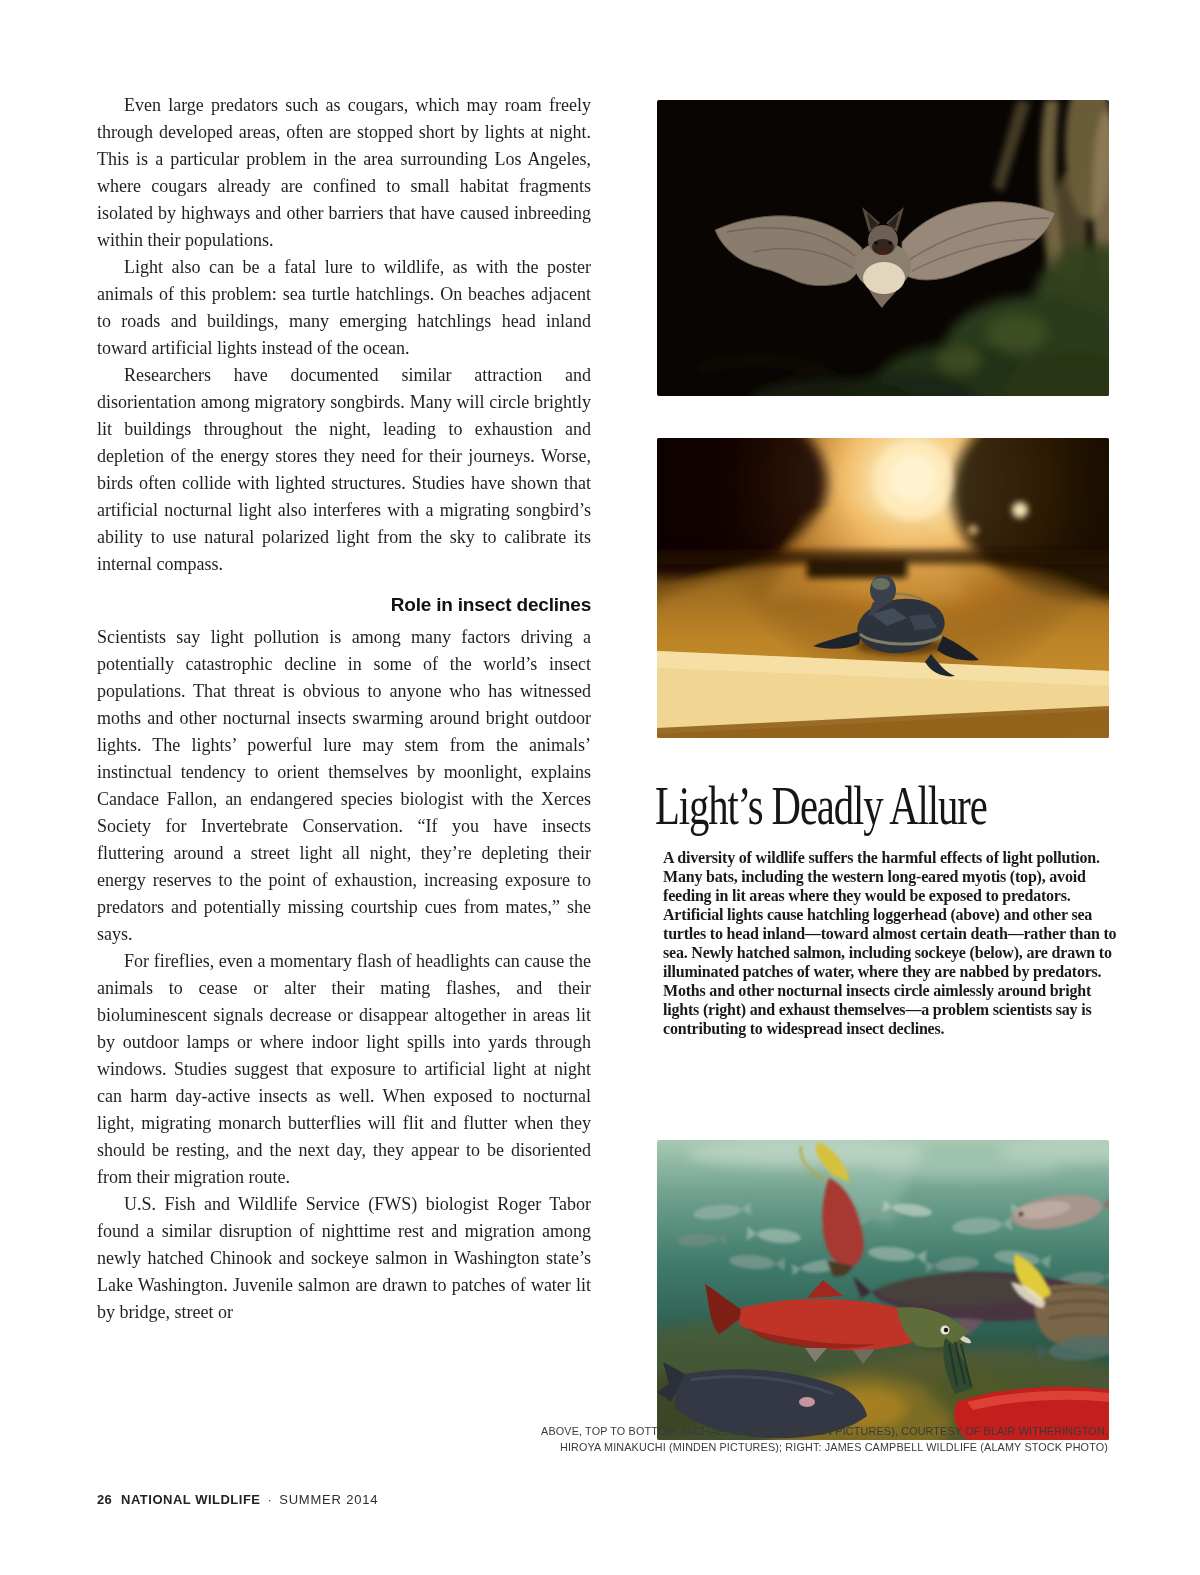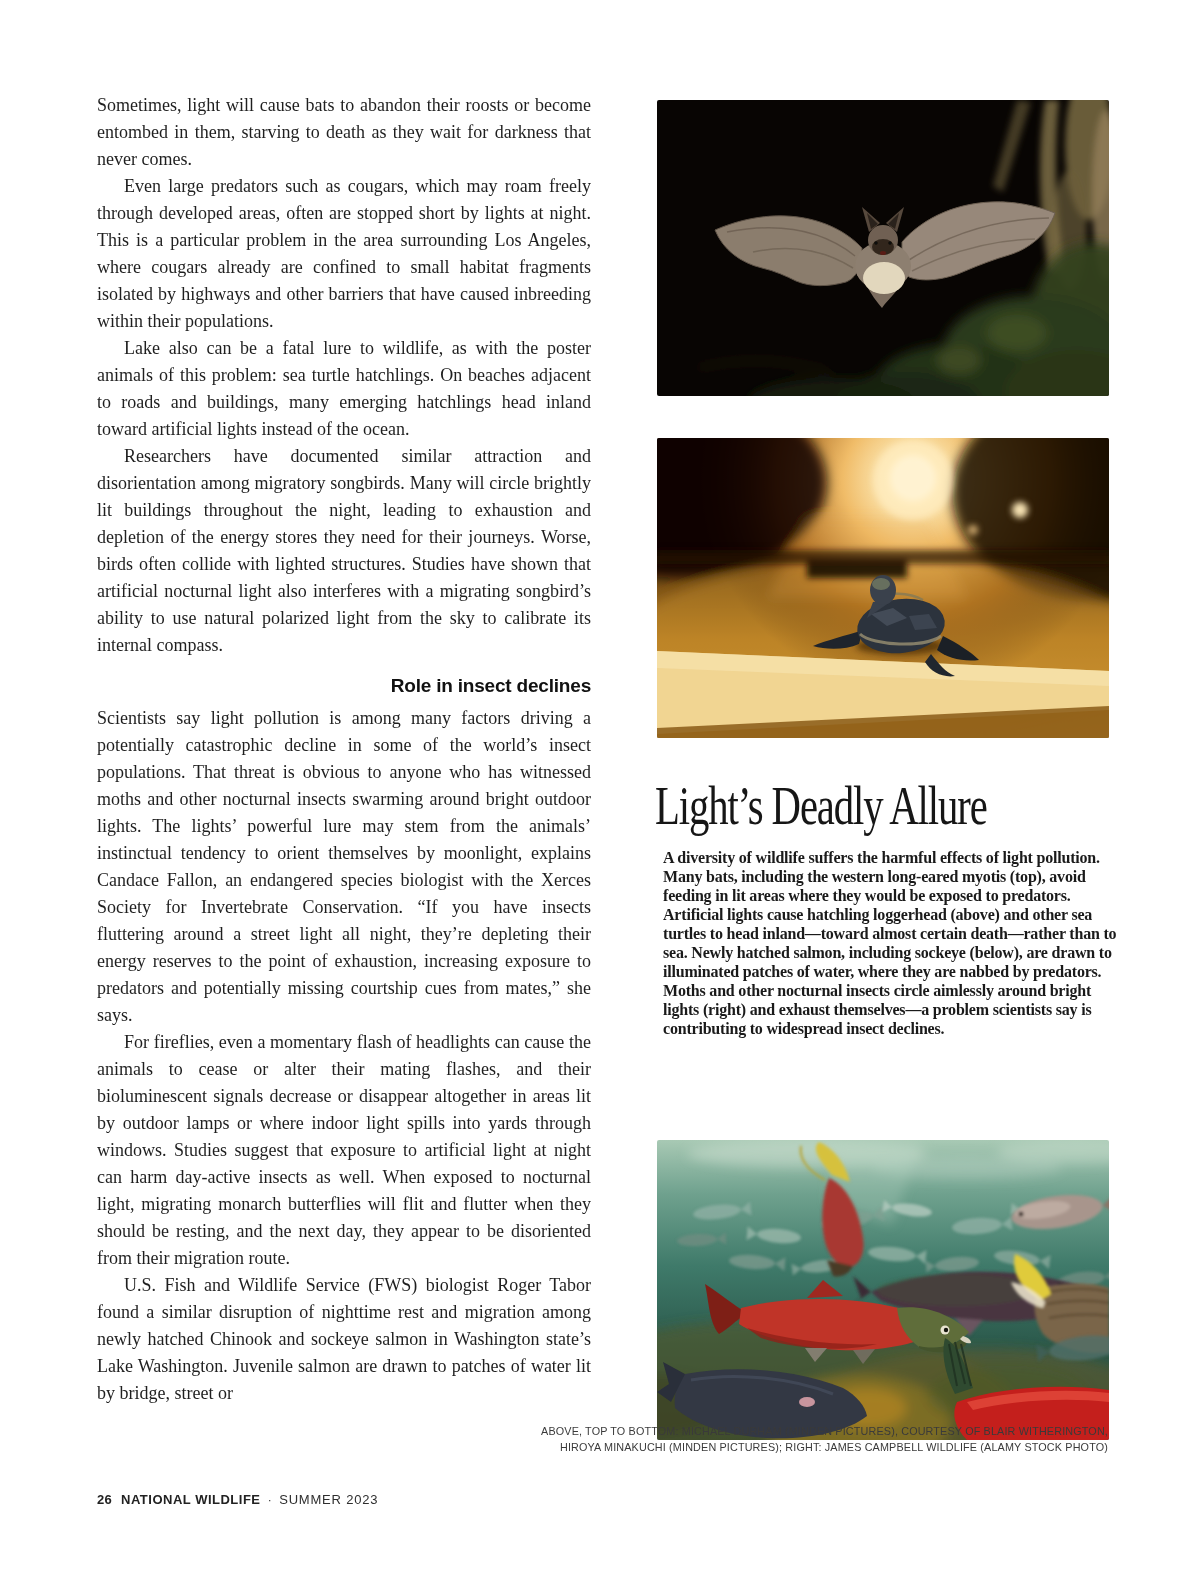--- a/index.html
+++ b/index.html
@@ -42,23 +42,22 @@
   .credits{position:absolute;right:92px;top:1424px;text-align:right;
            font-family:"Liberation Sans",sans-serif;font-size:10.8px;line-height:15.5px;
            color:#3a3a3a;letter-spacing:0.15px;white-space:nowrap;}
 </style>
 </head>
 <body>
 
 <div class="page">
 
   <main class="left-col">
-    <p>Sometimes, light will cause bats to abandon their roosts or become entombed in them, starving to death as they wait for darkness that never comes.</p>
     <p class="indent">Even large predators such as cougars, which may roam freely through developed areas, often are stopped short by lights at night. This is a particular problem in the area surrounding Los Angeles, where cougars already are confined to small habitat fragments isolated by highways and other barriers that have caused inbreeding within their populations.</p>
-    <p class="indent">Lake also can be a fatal lure to wildlife, as with the poster animals of this problem: sea turtle hatchlings. On beaches adjacent to roads and buildings, many emerging hatchlings head inland toward artificial lights instead of the ocean.</p>
+    <p class="indent">Light also can be a fatal lure to wildlife, as with the poster animals of this problem: sea turtle hatchlings. On beaches adjacent to roads and buildings, many emerging hatchlings head inland toward artificial lights instead of the ocean.</p>
     <p class="indent">Researchers have documented similar attraction and disorientation among migratory songbirds. Many will circle brightly lit buildings throughout the night, leading to exhaustion and depletion of the energy stores they need for their journeys. Worse, birds often collide with lighted structures. Studies have shown that artificial nocturnal light also interferes with a migrating songbird’s ability to use natural polarized light from the sky to calibrate its internal compass.</p>
     <h2 class="subhead">Role in insect declines</h2>
     <p>Scientists say light pollution is among many factors driving a potentially catastrophic decline in some of the world’s insect populations. That threat is obvious to anyone who has witnessed moths and other nocturnal insects swarming around bright outdoor lights. The lights’ powerful lure may stem from the animals’ instinctual tendency to orient themselves by moonlight, explains Candace Fallon, an endangered species biologist with the Xerces Society for Invertebrate Conservation. “If you have insects fluttering around a street light all night, they’re depleting their energy reserves to the point of exhaustion, increasing exposure to predators and potentially missing courtship cues from mates,” she says.</p>
     <p class="indent">For fireflies, even a momentary flash of headlights can cause the animals to cease or alter their mating flashes, and their bioluminescent signals decrease or disappear altogether in areas lit by outdoor lamps or where indoor light spills into yards through windows. Studies suggest that exposure to artificial light at night can harm day-active insects as well. When exposed to nocturnal light, migrating monarch butterflies will flit and flutter when they should be resting, and the next day, they appear to be disoriented from their migration route.</p>
     <p class="indent">U.S. Fish and Wildlife Service (FWS) biologist Roger Tabor found a similar disruption of nighttime rest and migration among newly hatched Chinook and sockeye salmon in Washington state’s Lake Washington. Juvenile salmon are drawn to patches of water lit by bridge, street or</p>
   </main>
 
   <figure class="photo photo-bat" style="margin:0">
     <svg width="452" height="296" viewBox="0 0 452 296">
       <defs>
@@ -338,21 +337,21 @@
 
       <g transform="translate(428,208) rotate(-6)" opacity="0.8" filter="url(#s2)">
         <ellipse rx="36" ry="12" fill="#51706a"></ellipse>
           <polygon points="-36,0 -48,-9 -48,9" fill="#41605a"></polygon>
       </g>
     </svg>
   </figure>
 
   <footer>
     <div class="footer-left">
-      <span class="pageno">26</span><span class="mag">NATIONAL WILDLIFE</span><span class="dot">·</span><span class="issue">SUMMER 2023</span>
+      <span class="pageno">26</span><span class="mag">NATIONAL WILDLIFE</span><span class="dot">·</span><span class="issue">SUMMER 2014</span>
     </div>
     <div class="credits">
       <div>ABOVE, TOP TO BOTTOM: MICHAEL DURHAM (MINDEN PICTURES), COURTESY OF BLAIR WITHERINGTON,</div>
       <div>HIROYA MINAKUCHI (MINDEN PICTURES); RIGHT: JAMES CAMPBELL WILDLIFE (ALAMY STOCK PHOTO)</div>
     </div>
   </footer>
 
 </div>
 
 </body></html>

